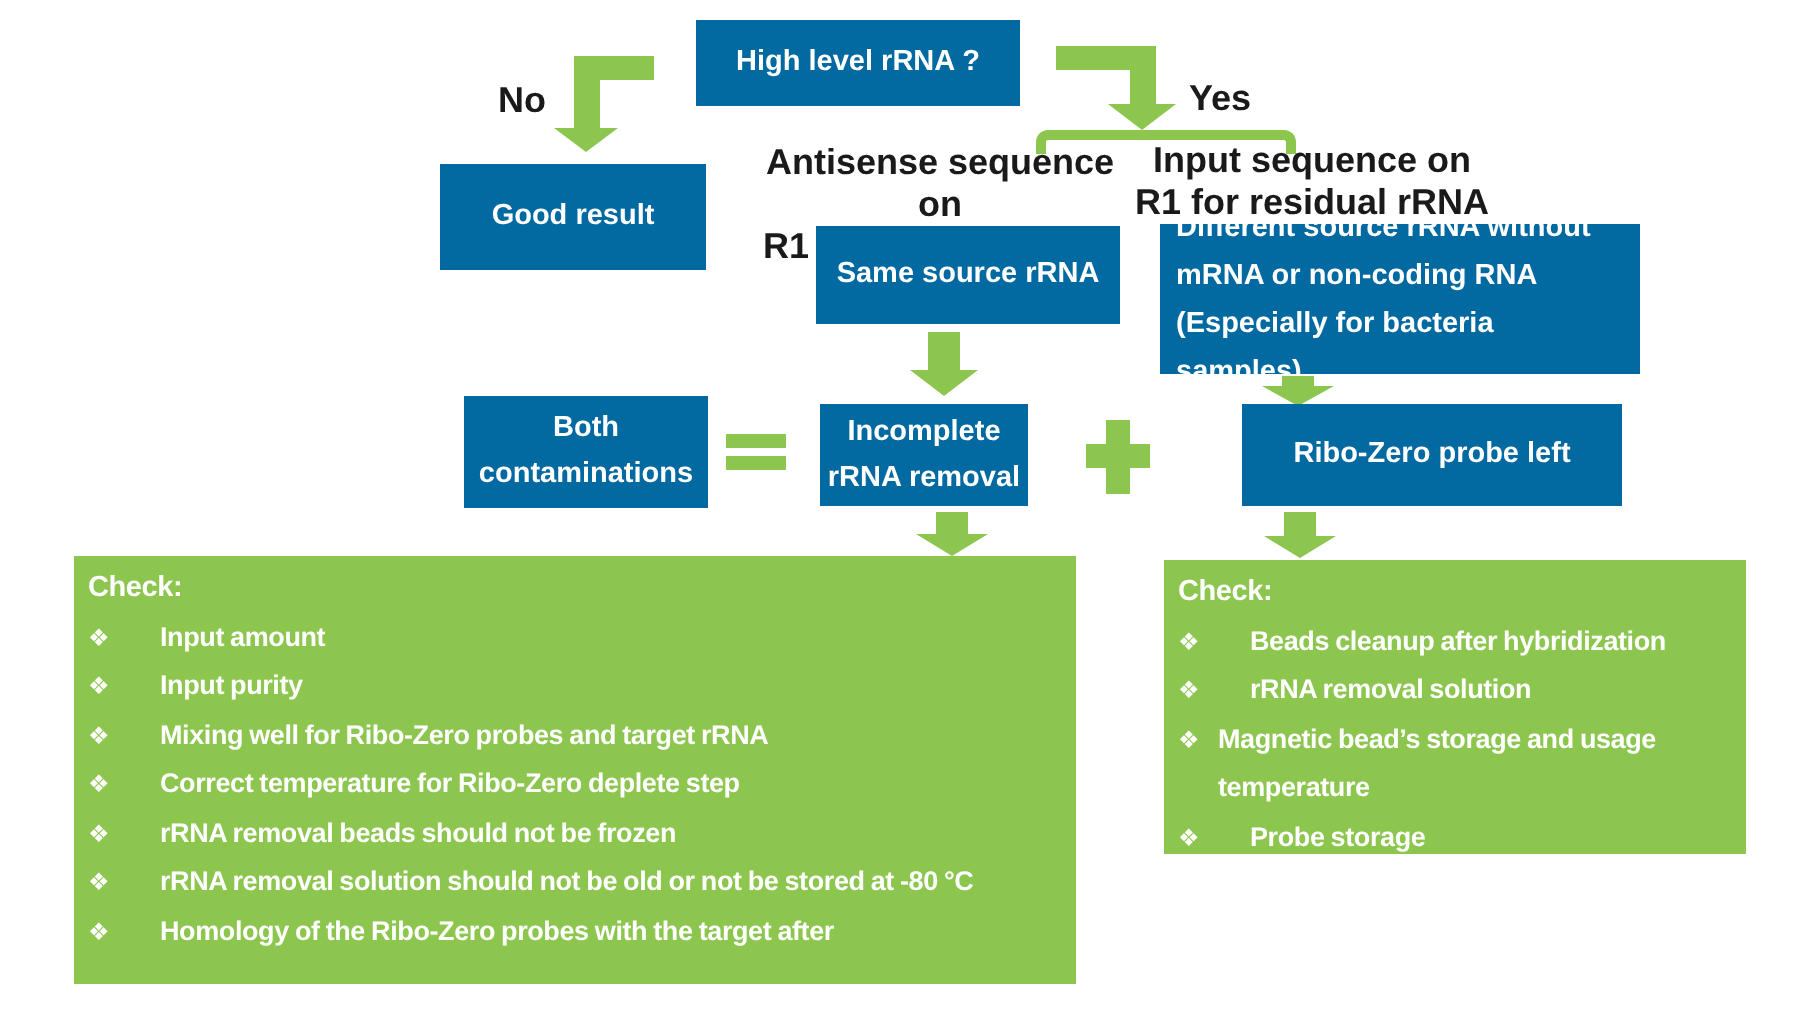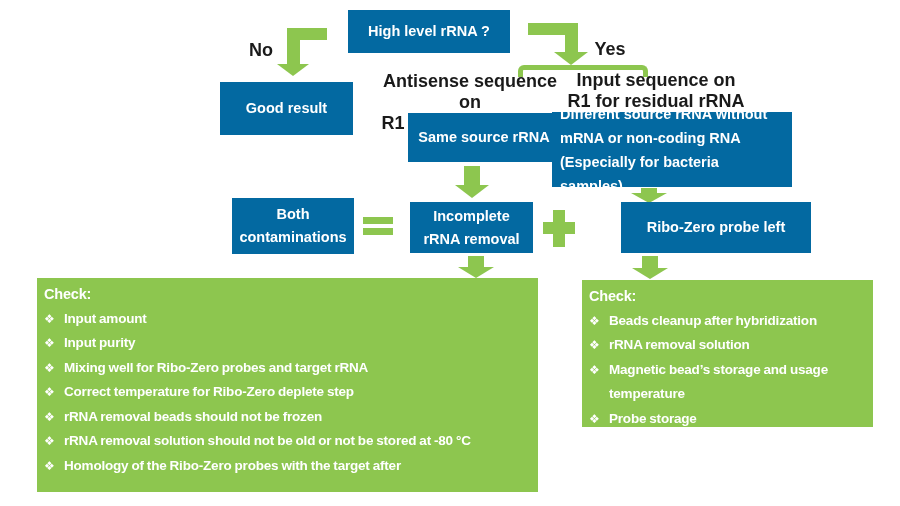--- a/index.html
+++ b/index.html
@@ -19,21 +19,21 @@
   .bracket{position:absolute;border-top:5px solid #8dc64f;border-left:5px solid #8dc64f;border-right:5px solid #8dc64f;border-radius:6px 6px 0 0;box-sizing:border-box;}
   .list{
     position:absolute;background:#8dc64f;color:#ffffff;box-sizing:border-box;
     padding:4px 4px 4px 7px;font-size:13.5px;letter-spacing:-0.2px;word-spacing:-0.5px;
     line-height:24.5px;overflow:hidden;
   }
   .list .title{font-size:14.5px;}
   .item{display:flex;}
   .item .bullet{flex:0 0 20px;font-size:12px;font-family:"DejaVu Sans",sans-serif;}
   .item .txt{flex:1;}
-  .nowrap{white-space:nowrap;}
+  .nowrap{white-space:nowrap;margin-left:16px;}
 </style>
 </head>
 <body>
 
 <div id="canvas">
 
   <div class="gbox" style="left:348px;top:10px;width:162px;height:43px;">
     <span>High level rRNA ?</span>
   </div>
 
@@ -60,41 +60,41 @@
 
   <div class="label" style="left:556px;top:70px;width:200px;">
     <div>Input sequence on</div>
     <div>R1 for residual rRNA</div>
   </div>
 
   <div class="gbox" style="left:408px;top:113px;width:152px;height:49px;">
     <span>Same source rRNA</span>
   </div>
 
-  <div class="gbox left-align" style="left:552px;top:112px;width:240px;height:75px;justify-content:center;">
+  <div class="gbox left-align" style="left:580px;top:112px;width:240px;height:75px;justify-content:center;">
     <div>Different source rRNA without</div>
     <div>mRNA or non-coding RNA</div>
     <div>(Especially for bacteria samples)</div>
   </div>
 
   <div class="bar" style="left:464px;top:166px;width:16px;height:19px;"></div>
   <div class="head" style="left:455px;top:185px;"></div>
 
   <div class="bar" style="left:641px;top:188px;width:16px;height:5px;"></div>
   <div class="head" style="left:631px;top:193px;border-left-width:18px;border-right-width:18px;border-top-width:10px;"></div>
 
   <div class="gbox" style="left:232px;top:198px;width:122px;height:56px;">
     <div>Both</div>
     <div>contaminations</div>
   </div>
 
   <div class="bar" style="left:363px;top:217px;width:30px;height:7px;"></div>
   <div class="bar" style="left:363px;top:228px;width:30px;height:7px;"></div>
 
-  <div class="gbox" style="left:410px;top:202px;width:123px;height:51px;">
+  <div class="gbox" style="left:410px;top:202px;width:104px;height:51px;">
     <div>Incomplete</div>
     <div>rRNA removal</div>
   </div>
 
   <div class="bar" style="left:553px;top:210px;width:12px;height:37px;"></div>
   <div class="bar" style="left:543px;top:222px;width:32px;height:12px;"></div>
 
   <div class="gbox" style="left:585px;top:202px;width:190px;height:51px;margin-left:36px;">
     <span>Ribo-Zero probe left</span>
   </div>

